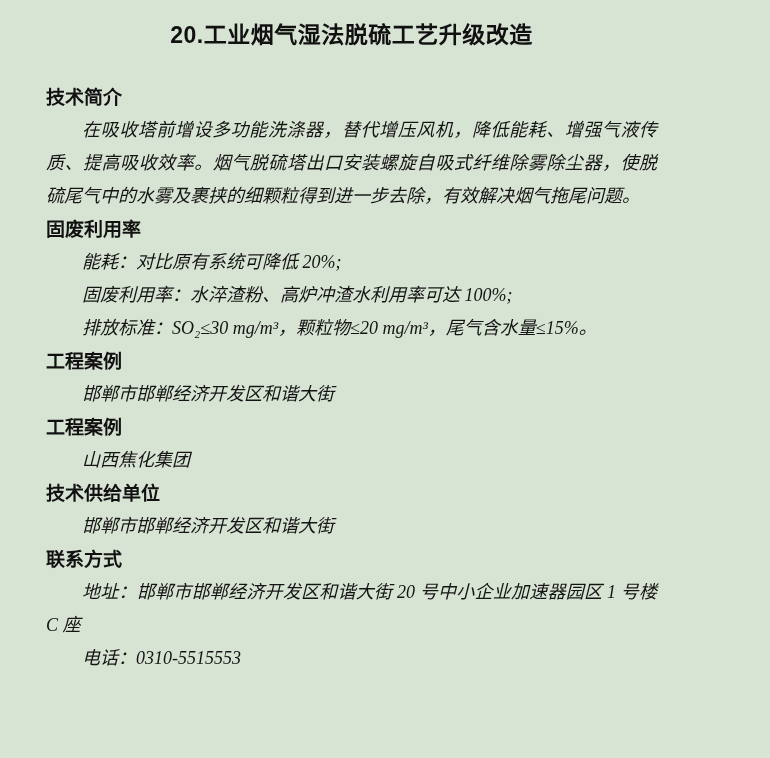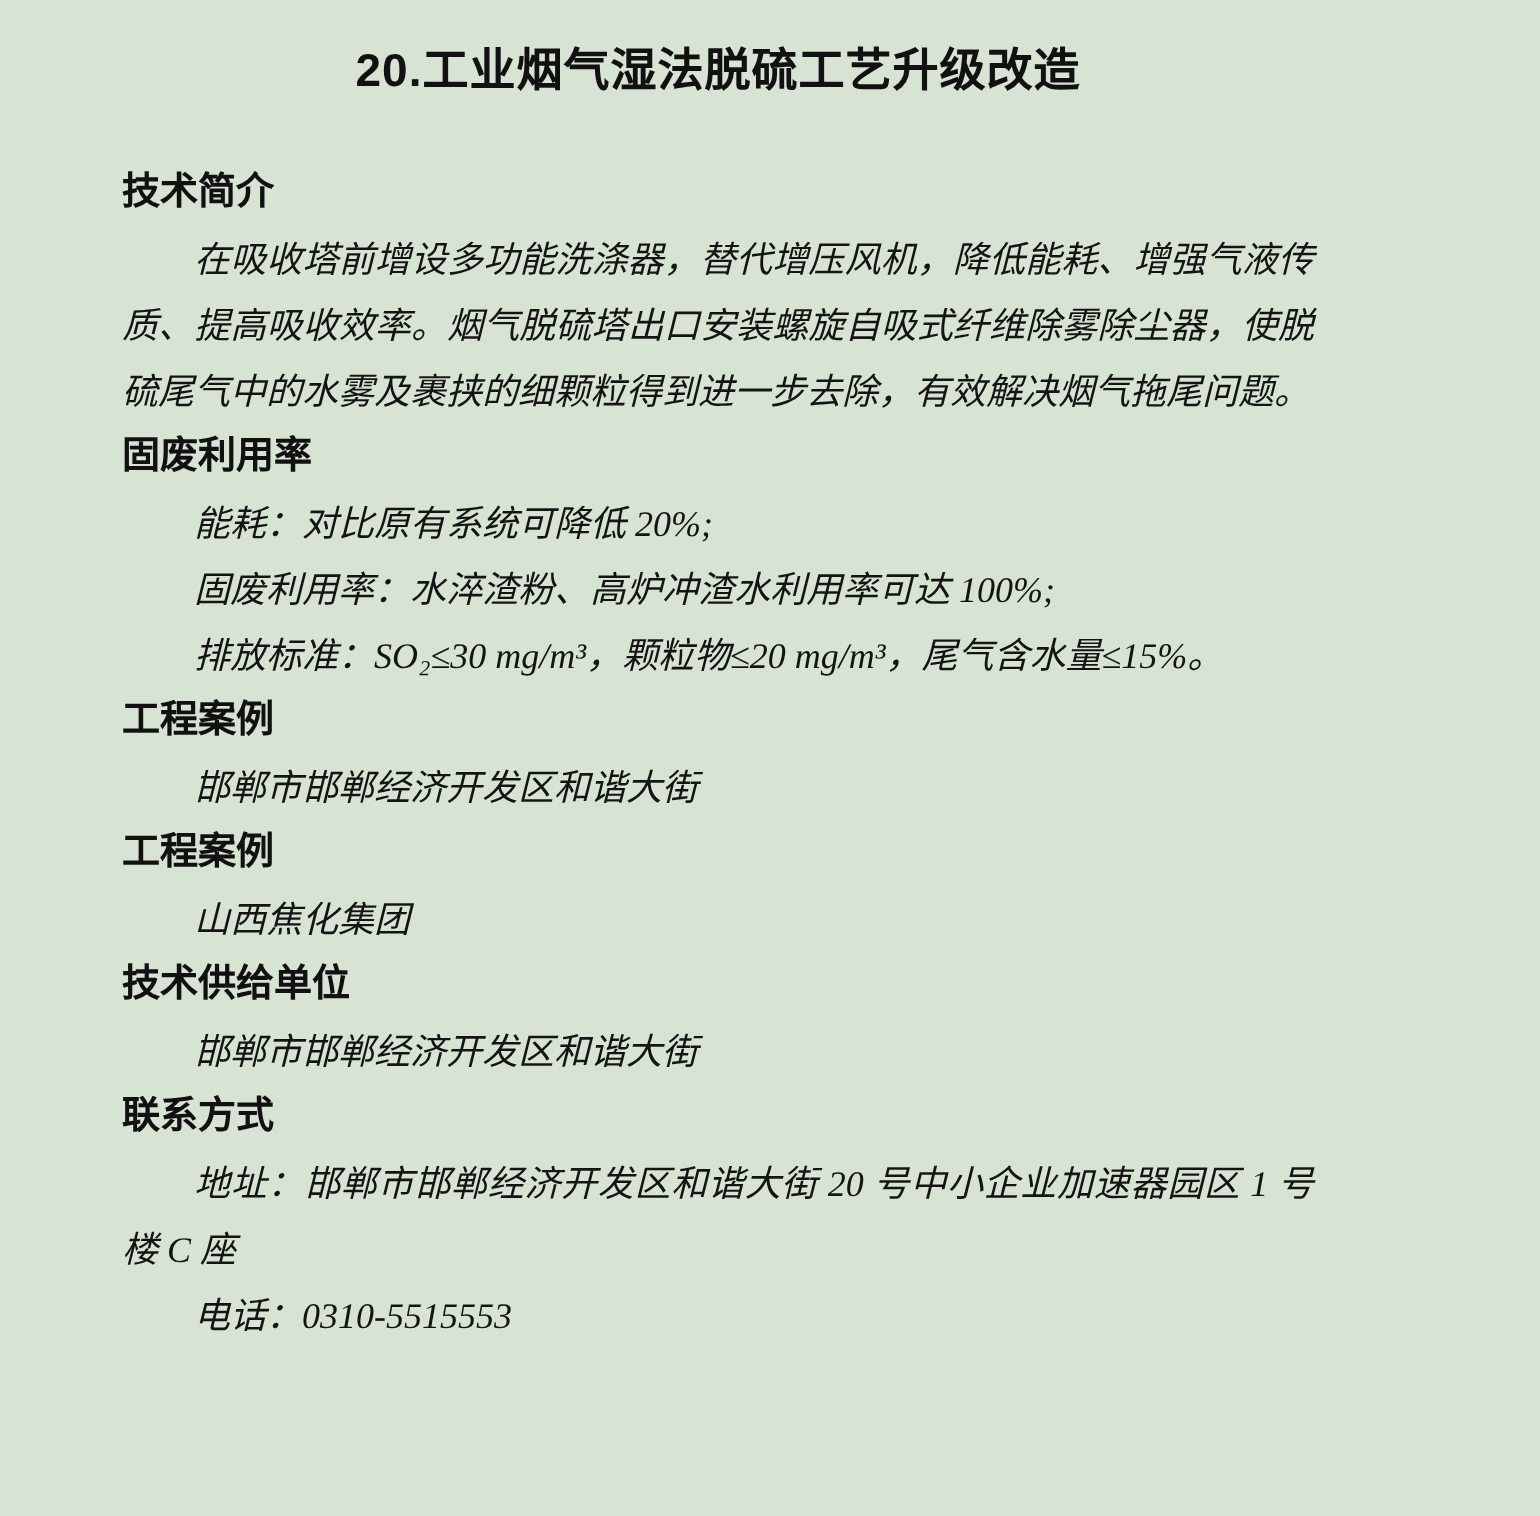--- a/index.html
+++ b/index.html
@@ -9,41 +9,41 @@
   body {
     width: 770px;
     height: 758px;
     overflow: hidden;
     background: #d8e4d3;
   }
   .page {
     box-sizing: border-box;
     width: 770px;
     height: 558px;
-    padding: 20px 113px 0 61px;
+    padding: 20px 113px 0 46px;
   }
   .doc-title {
     font-family: "Liberation Sans", "DejaVu Sans", sans-serif;
     font-size: 23px;
     font-weight: 700;
     line-height: 30px;
     text-align: center;
     color: #111;
     letter-spacing: 0.5px;
   }
   .content {
     margin-top: 31px;
     font-family: "Liberation Serif", "DejaVu Serif", serif;
     font-size: 18px;
     line-height: 33px;
     color: #141414;
     text-align: justify;
   }
   .section-heading {
-    font-family: Liberation Mono, monospace;
+    font-family: Liberation Serif, serif;
     font-size: 19px;
     font-weight: 700;
     line-height: 33px;
     text-align: left;
     color: #111;
   }
   .paragraph {
     margin: 0;
     text-indent: 2em;
     line-height: 33px;

